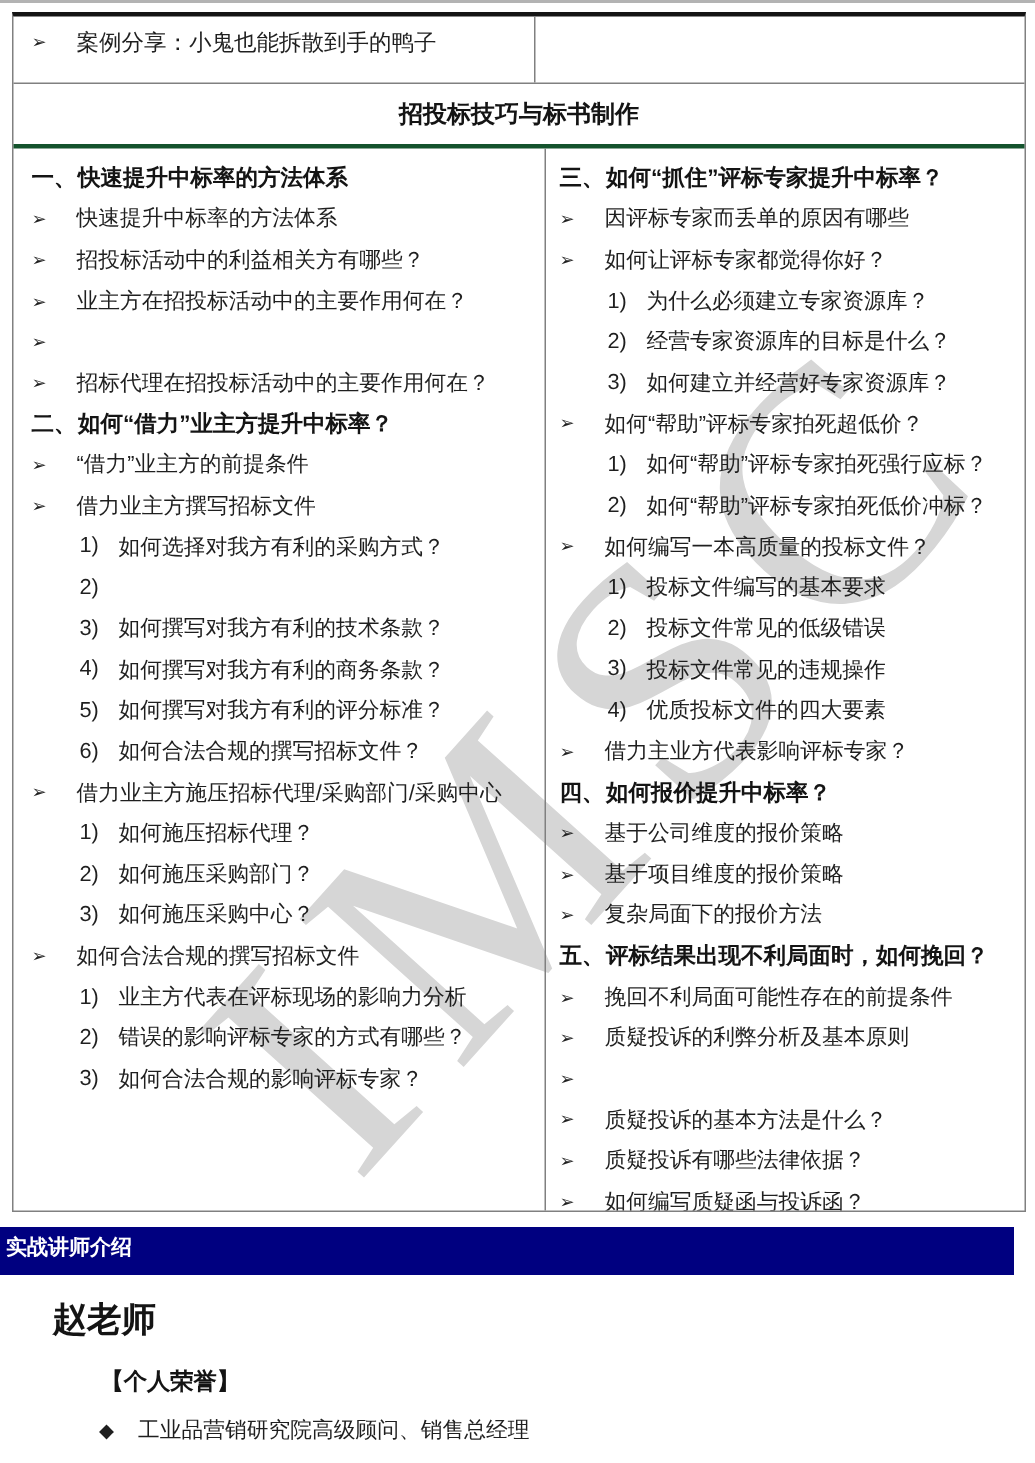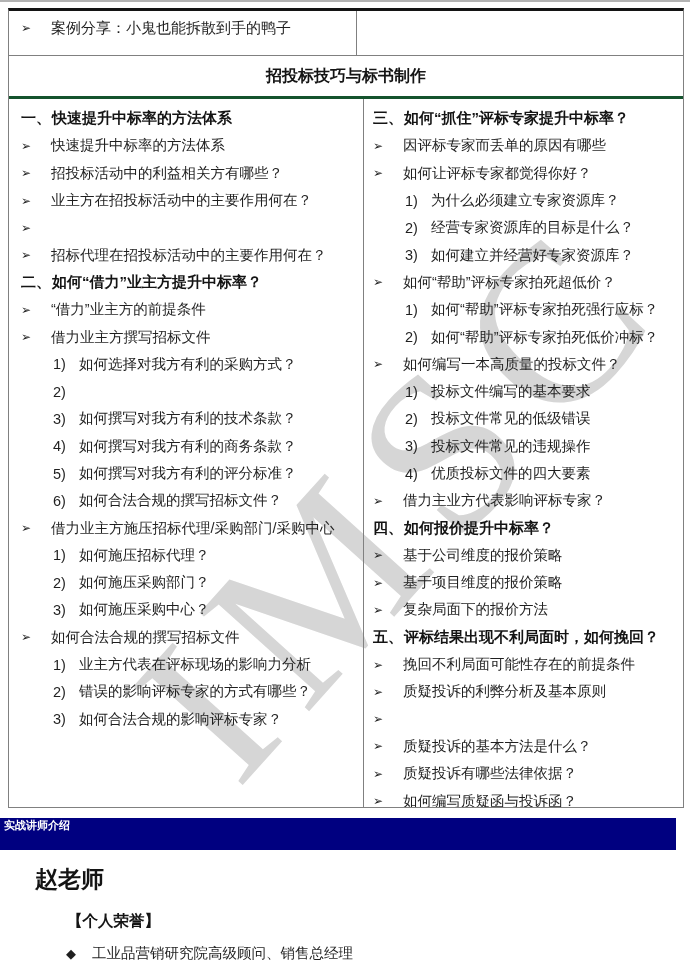--- a/index.html
+++ b/index.html
@@ -41,21 +41,21 @@
 
   .line{height:27.3px;display:flex;align-items:center;font-size:14.5px;white-space:nowrap;}
   .line.h{font-weight:bold;font-size:15px;color:#141414;}
   .marker{flex:none;}
   .marker.b{width:30px;font-size:12px;}
   .marker.n{width:26px;margin-left:32px;}
   .marker.h{margin-right:1px;}
 
   .lecturer-bar{
     position:absolute;left:0;top:818px;width:676px;height:32px;background:#000080;z-index:2;
-    display:flex;align-items:flex-start;padding:0 0 4px 4px;color:#ffffff;font-weight:bold;font-size:11px;
+    display:flex;align-items:center;padding:0 0 4px 4px;color:#ffffff;font-weight:bold;font-size:14px;
   }
 
   .teacher-name{position:absolute;left:35px;top:864px;font-size:23px;font-weight:bold;color:#141414;z-index:1;}
   .honors-label{position:absolute;left:67px;top:911px;font-size:15.5px;font-weight:bold;color:#141414;z-index:1;text-align:center;}
   .honor-item{position:absolute;left:66px;top:944px;font-size:14.5px;display:flex;align-items:center;z-index:1;}
   .honor-item .diamond{font-size:13px;margin-right:16px;}
 </style>
 </head>
 <body>
 

